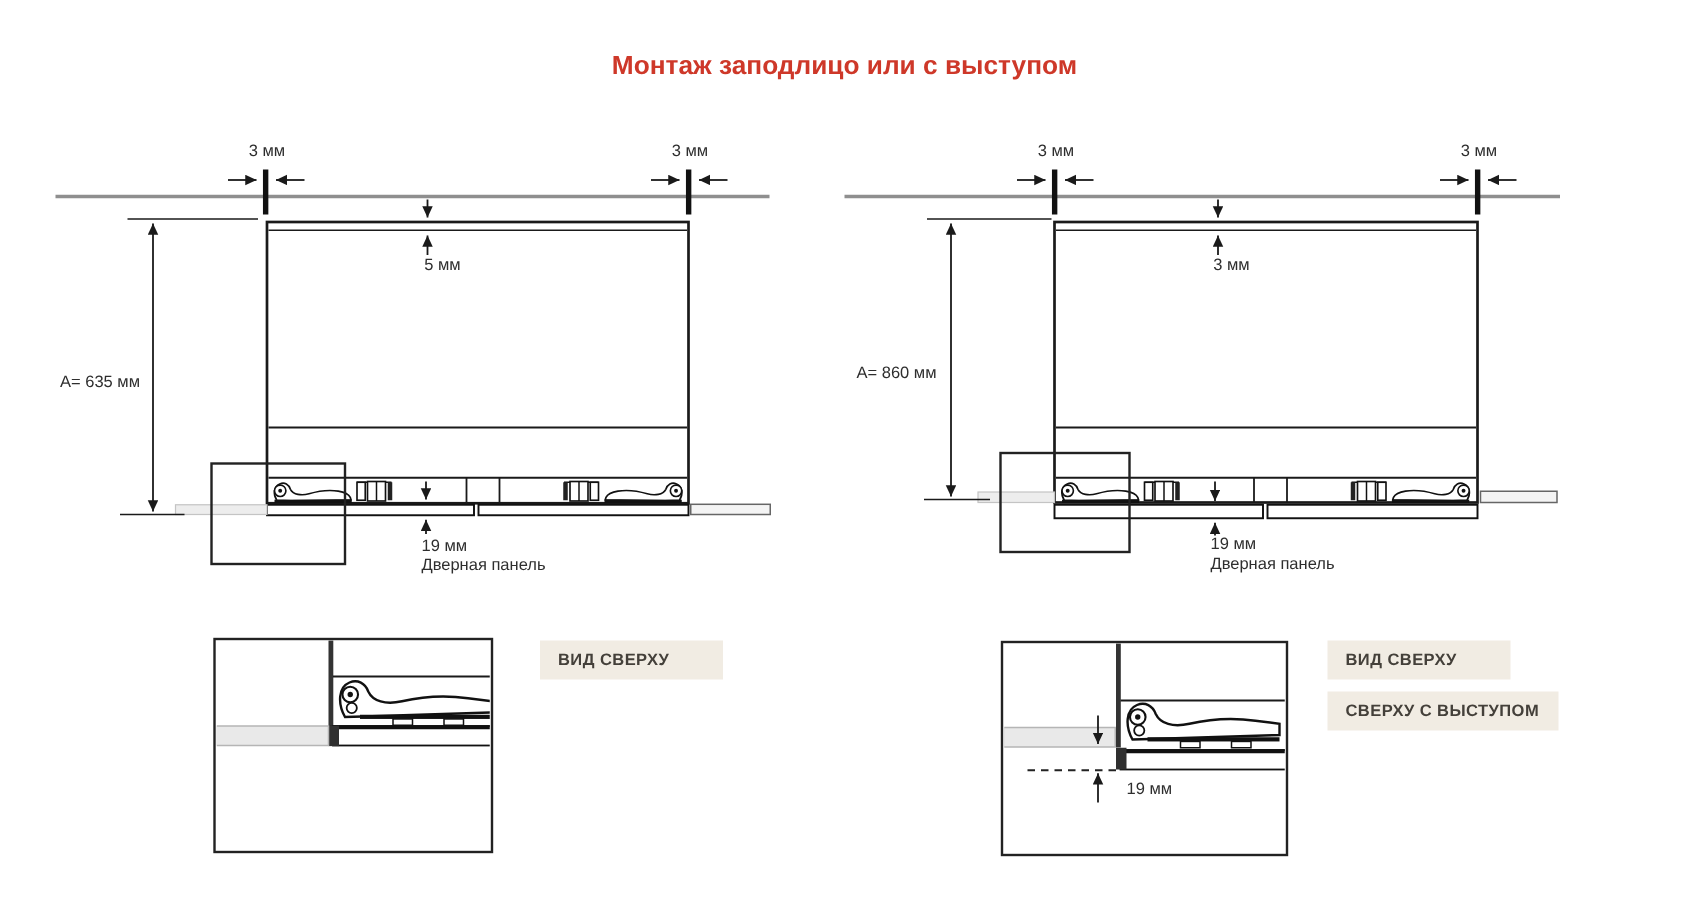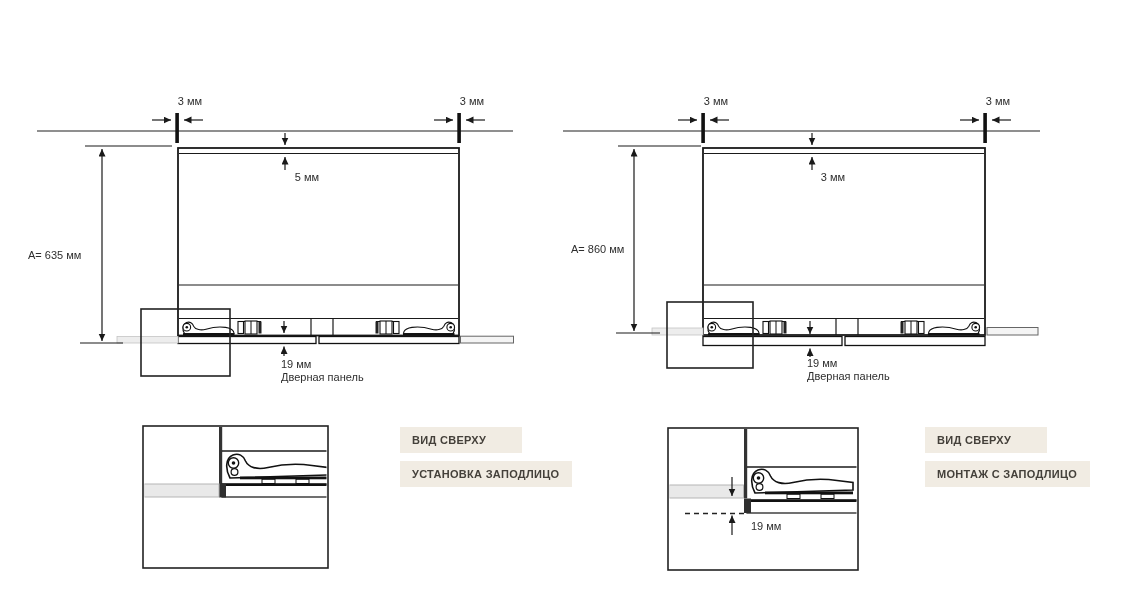--- a/index.html
+++ b/index.html
@@ -4,29 +4,29 @@
 <style>
   html,body{margin:0;padding:0;background:#ffffff;}
   .stage{
     position:relative;width:1125px;height:608px;background:#ffffff;overflow:hidden;
     font-family:"Liberation Sans", sans-serif;
   }
   .stage svg{position:absolute;left:0;top:0;}
   .lbl{
     position:absolute;font-size:11px;color:#2e2e2e;line-height:12px;white-space:nowrap;
   }
-  .lbl.centered{transform:translateX(-50%);margin-left:12px;}
+  .lbl.centered{transform:translateX(-50%);}
   .page-title{
     position:absolute;left:563px;top:33px;transform:translateX(-50%);
     font-size:17.5px;font-weight:bold;color:#ce3829;white-space:nowrap;
   }
   .badge{
     position:absolute;background:#f1ece3;color:#44403a;
     font-size:11px;font-weight:bold;letter-spacing:.3px;
-    padding:7px 13px 7px 12px;min-width:97px;white-space:nowrap;margin-left:40px;
+    padding:7px 13px 7px 12px;min-width:97px;white-space:nowrap;
   }
 </style>
 </head>
 <body>
 
 <div class="stage">
 
   <svg width="1125" height="608" viewBox="0 0 1125 608">
     <defs>
       <marker id="ahE" markerWidth="9" markerHeight="8" refX="7.5" refY="3.5" orient="auto" markerUnits="userSpaceOnUse">
@@ -167,35 +167,35 @@
         <line x1="744" y1="500.8" x2="857.5" y2="500.8" stroke="#111111" stroke-width="2.6"></line>
         <rect x="744" y="498.5" width="7" height="14.5" fill="#2f2f2f"></rect>
         <rect x="669" y="485" width="74.5" height="13" fill="#e9e9e9" stroke="#b5b5b5" stroke-width="1"></rect>
       </g>
       <line x1="685" y1="513.5" x2="744" y2="513.5" stroke="#222222" stroke-width="1.4" stroke-dasharray="5 4"></line>
       <line x1="732" y1="477" x2="732" y2="496" stroke="#1a1a1a" stroke-width="1.2" marker-end="url(#ahE)"></line>
       <line x1="732" y1="535" x2="732" y2="515.5" stroke="#1a1a1a" stroke-width="1.2" marker-end="url(#ahE)"></line>
     </g>
   </svg>
 
+  <div class="page-title" style="color: rgb(206, 56, 41);">Монтаж заподлицо или с выступом</div>
 
   <span class="lbl centered" style="left:178px;top:95px;">3 мм</span>
   <span class="lbl centered" style="left:460px;top:95px;">3 мм</span>
   <span class="lbl centered" style="left:295px;top:171px;">5 мм</span>
-  <span class="lbl" style="left:28px;top:249px;">A= 635 мм</span>
+  <span class="lbl" style="left:40px;top:249px;">A= 635 мм</span>
   <span class="lbl" style="left:281px;top:358px;">19 мм</span>
   <span class="lbl" style="left:281px;top:371px;">Дверная панель</span>
 
   <span class="lbl centered" style="left:704px;top:95px;">3 мм</span>
   <span class="lbl centered" style="left:986px;top:95px;">3 мм</span>
   <span class="lbl centered" style="left:821px;top:171px;">3 мм</span>
   <span class="lbl" style="left:571px;top:243px;">A= 860 мм</span>
   <span class="lbl" style="left:807px;top:357px;">19 мм</span>
   <span class="lbl" style="left:807px;top:370px;">Дверная панель</span>
 
   <span class="lbl" style="left:751px;top:520px;">19 мм</span>
 
   <div class="badge" style="left: 360px; top: 427px; background: rgb(241, 236, 227); color: rgb(68, 64, 58);">ВИД СВЕРХУ</div>
-  <div class="badge" style="left: 360px; top: 461px; background: rgb(241, 236, 227); color: rgb(68, 64, 58);">УСТАНОВКА ЗАПОДЛИЦО</div>
   <div class="badge" style="left: 885px; top: 427px; background: rgb(241, 236, 227); color: rgb(68, 64, 58);">ВИД СВЕРХУ</div>
-  <div class="badge" style="left: 885px; top: 461px; background: rgb(241, 236, 227); color: rgb(68, 64, 58);">МОНТАЖ С ЗАПОДЛИЦО</div>
+  <div class="badge" style="left: 885px; top: 461px; background: rgb(241, 236, 227); color: rgb(68, 64, 58);">СВЕРХУ С ВЫСТУПОМ</div>
 
 </div>
 
 </body></html>

